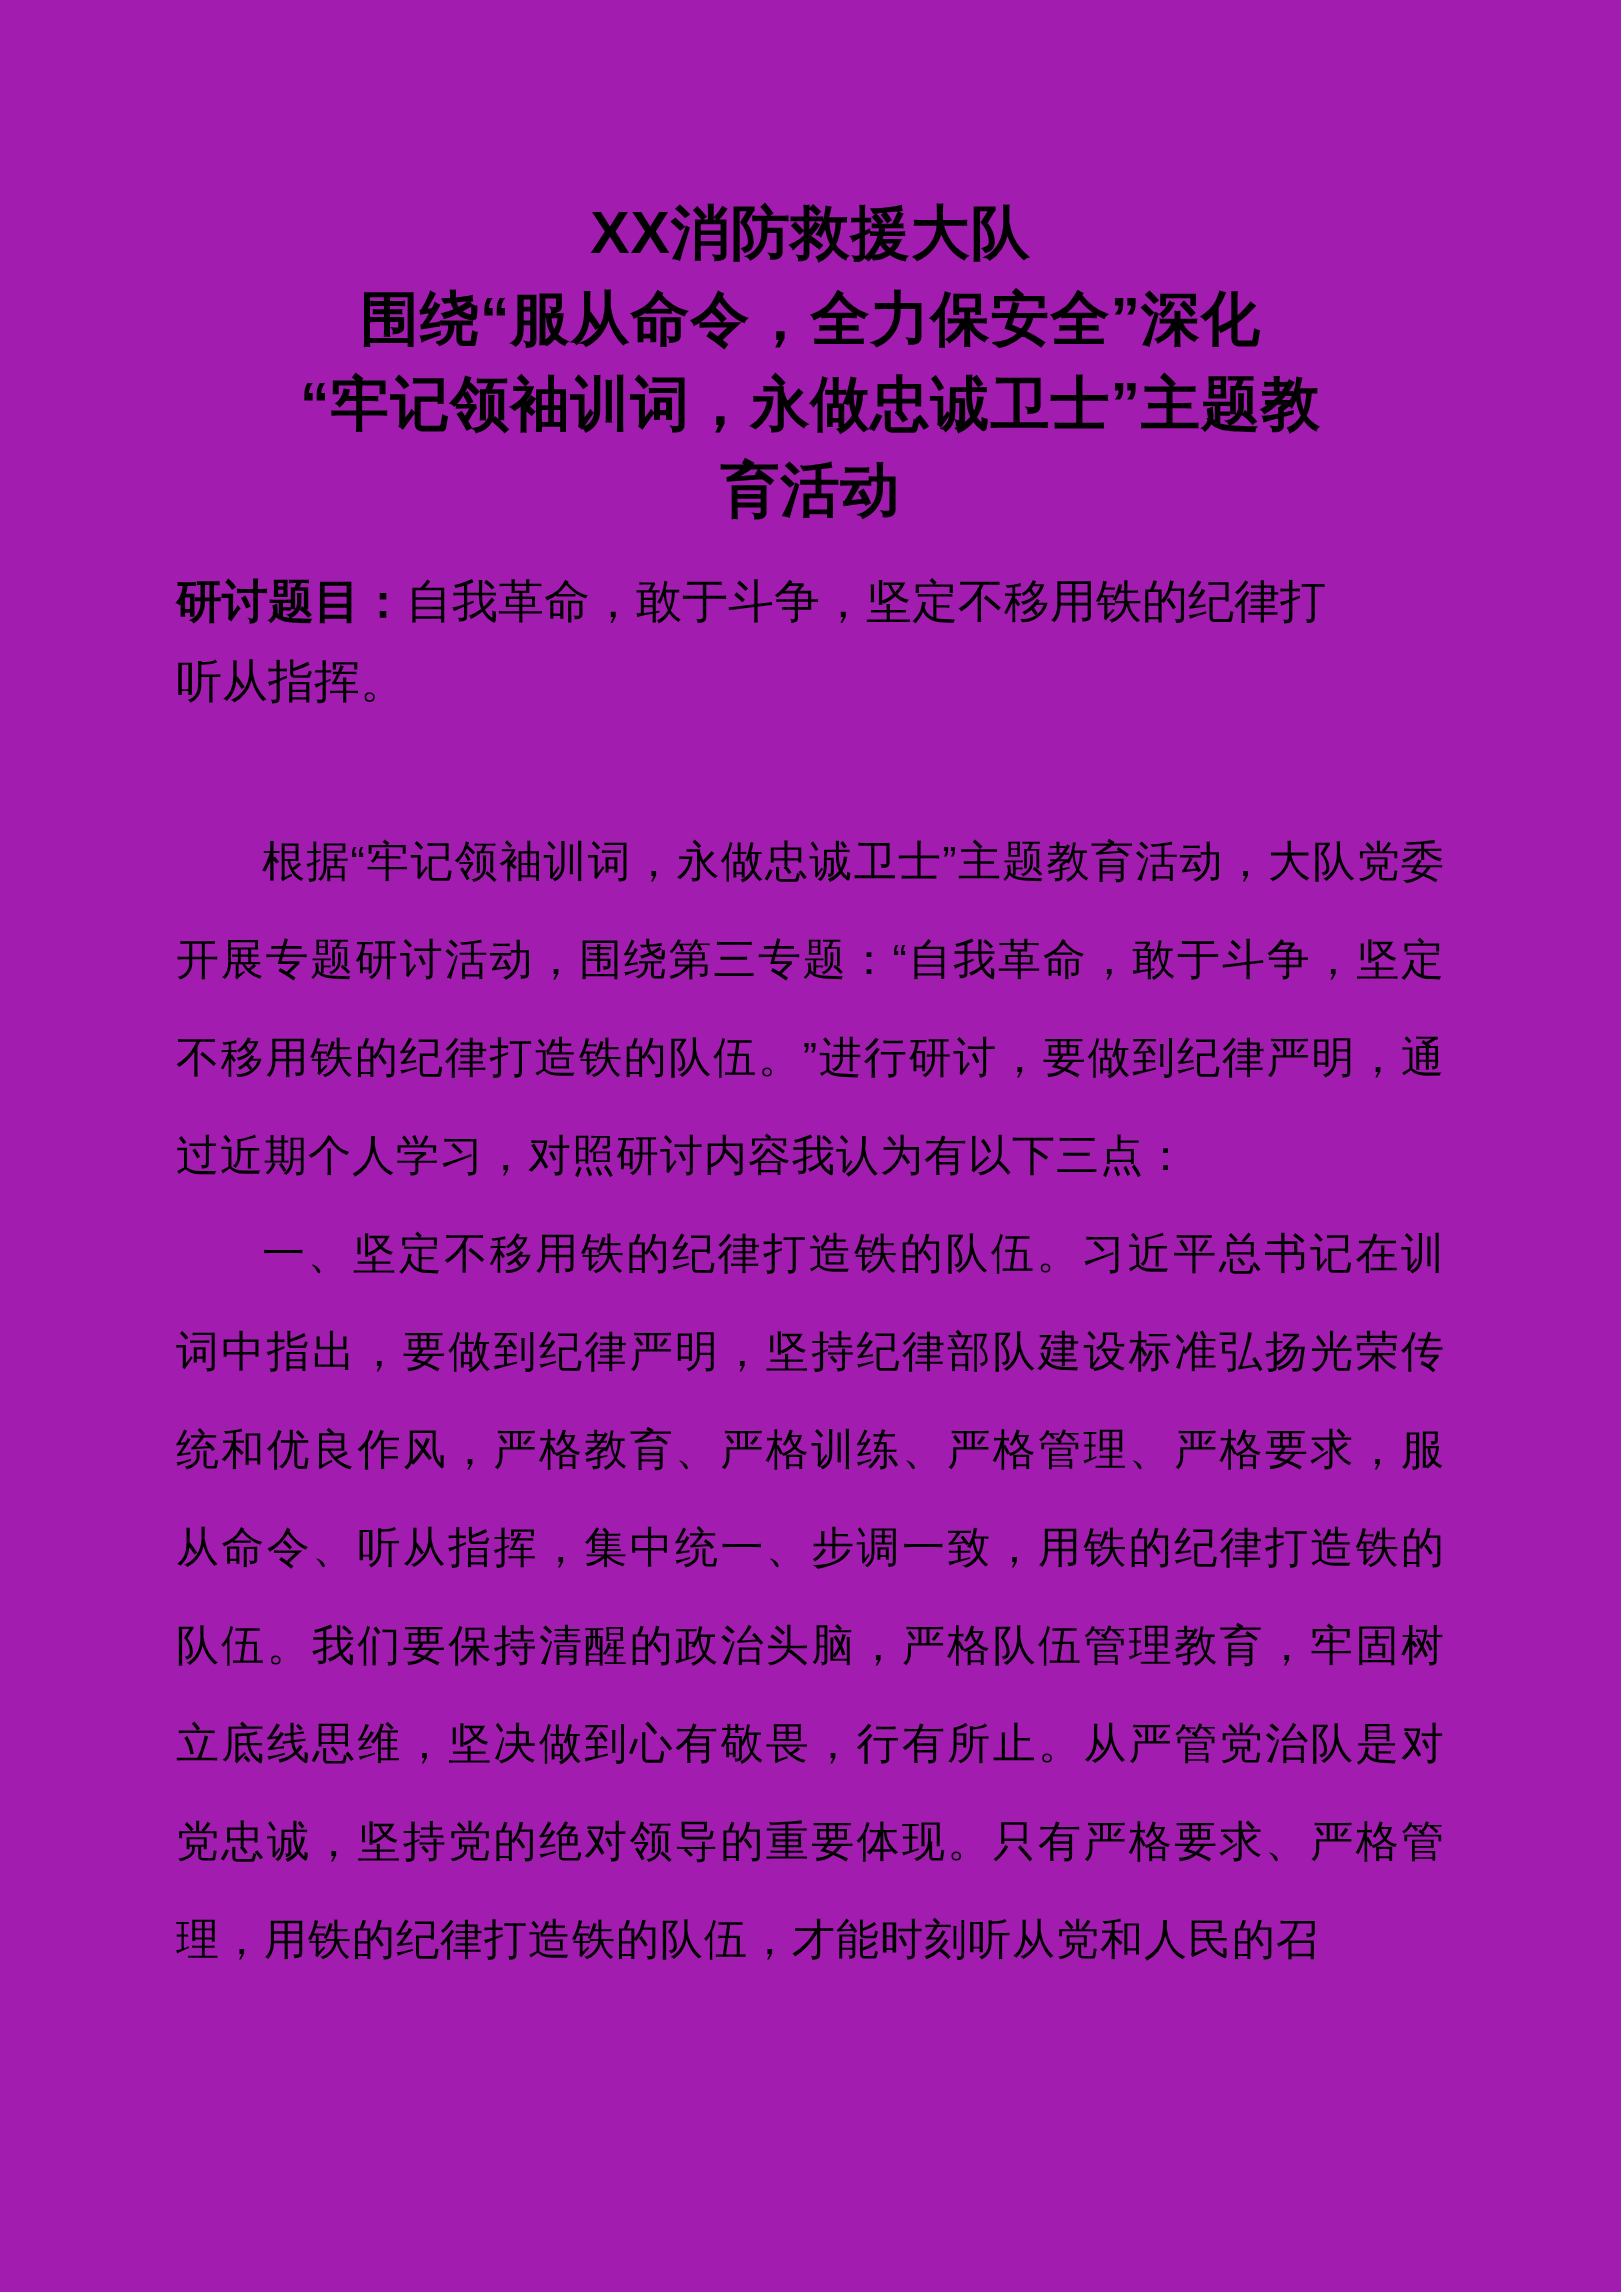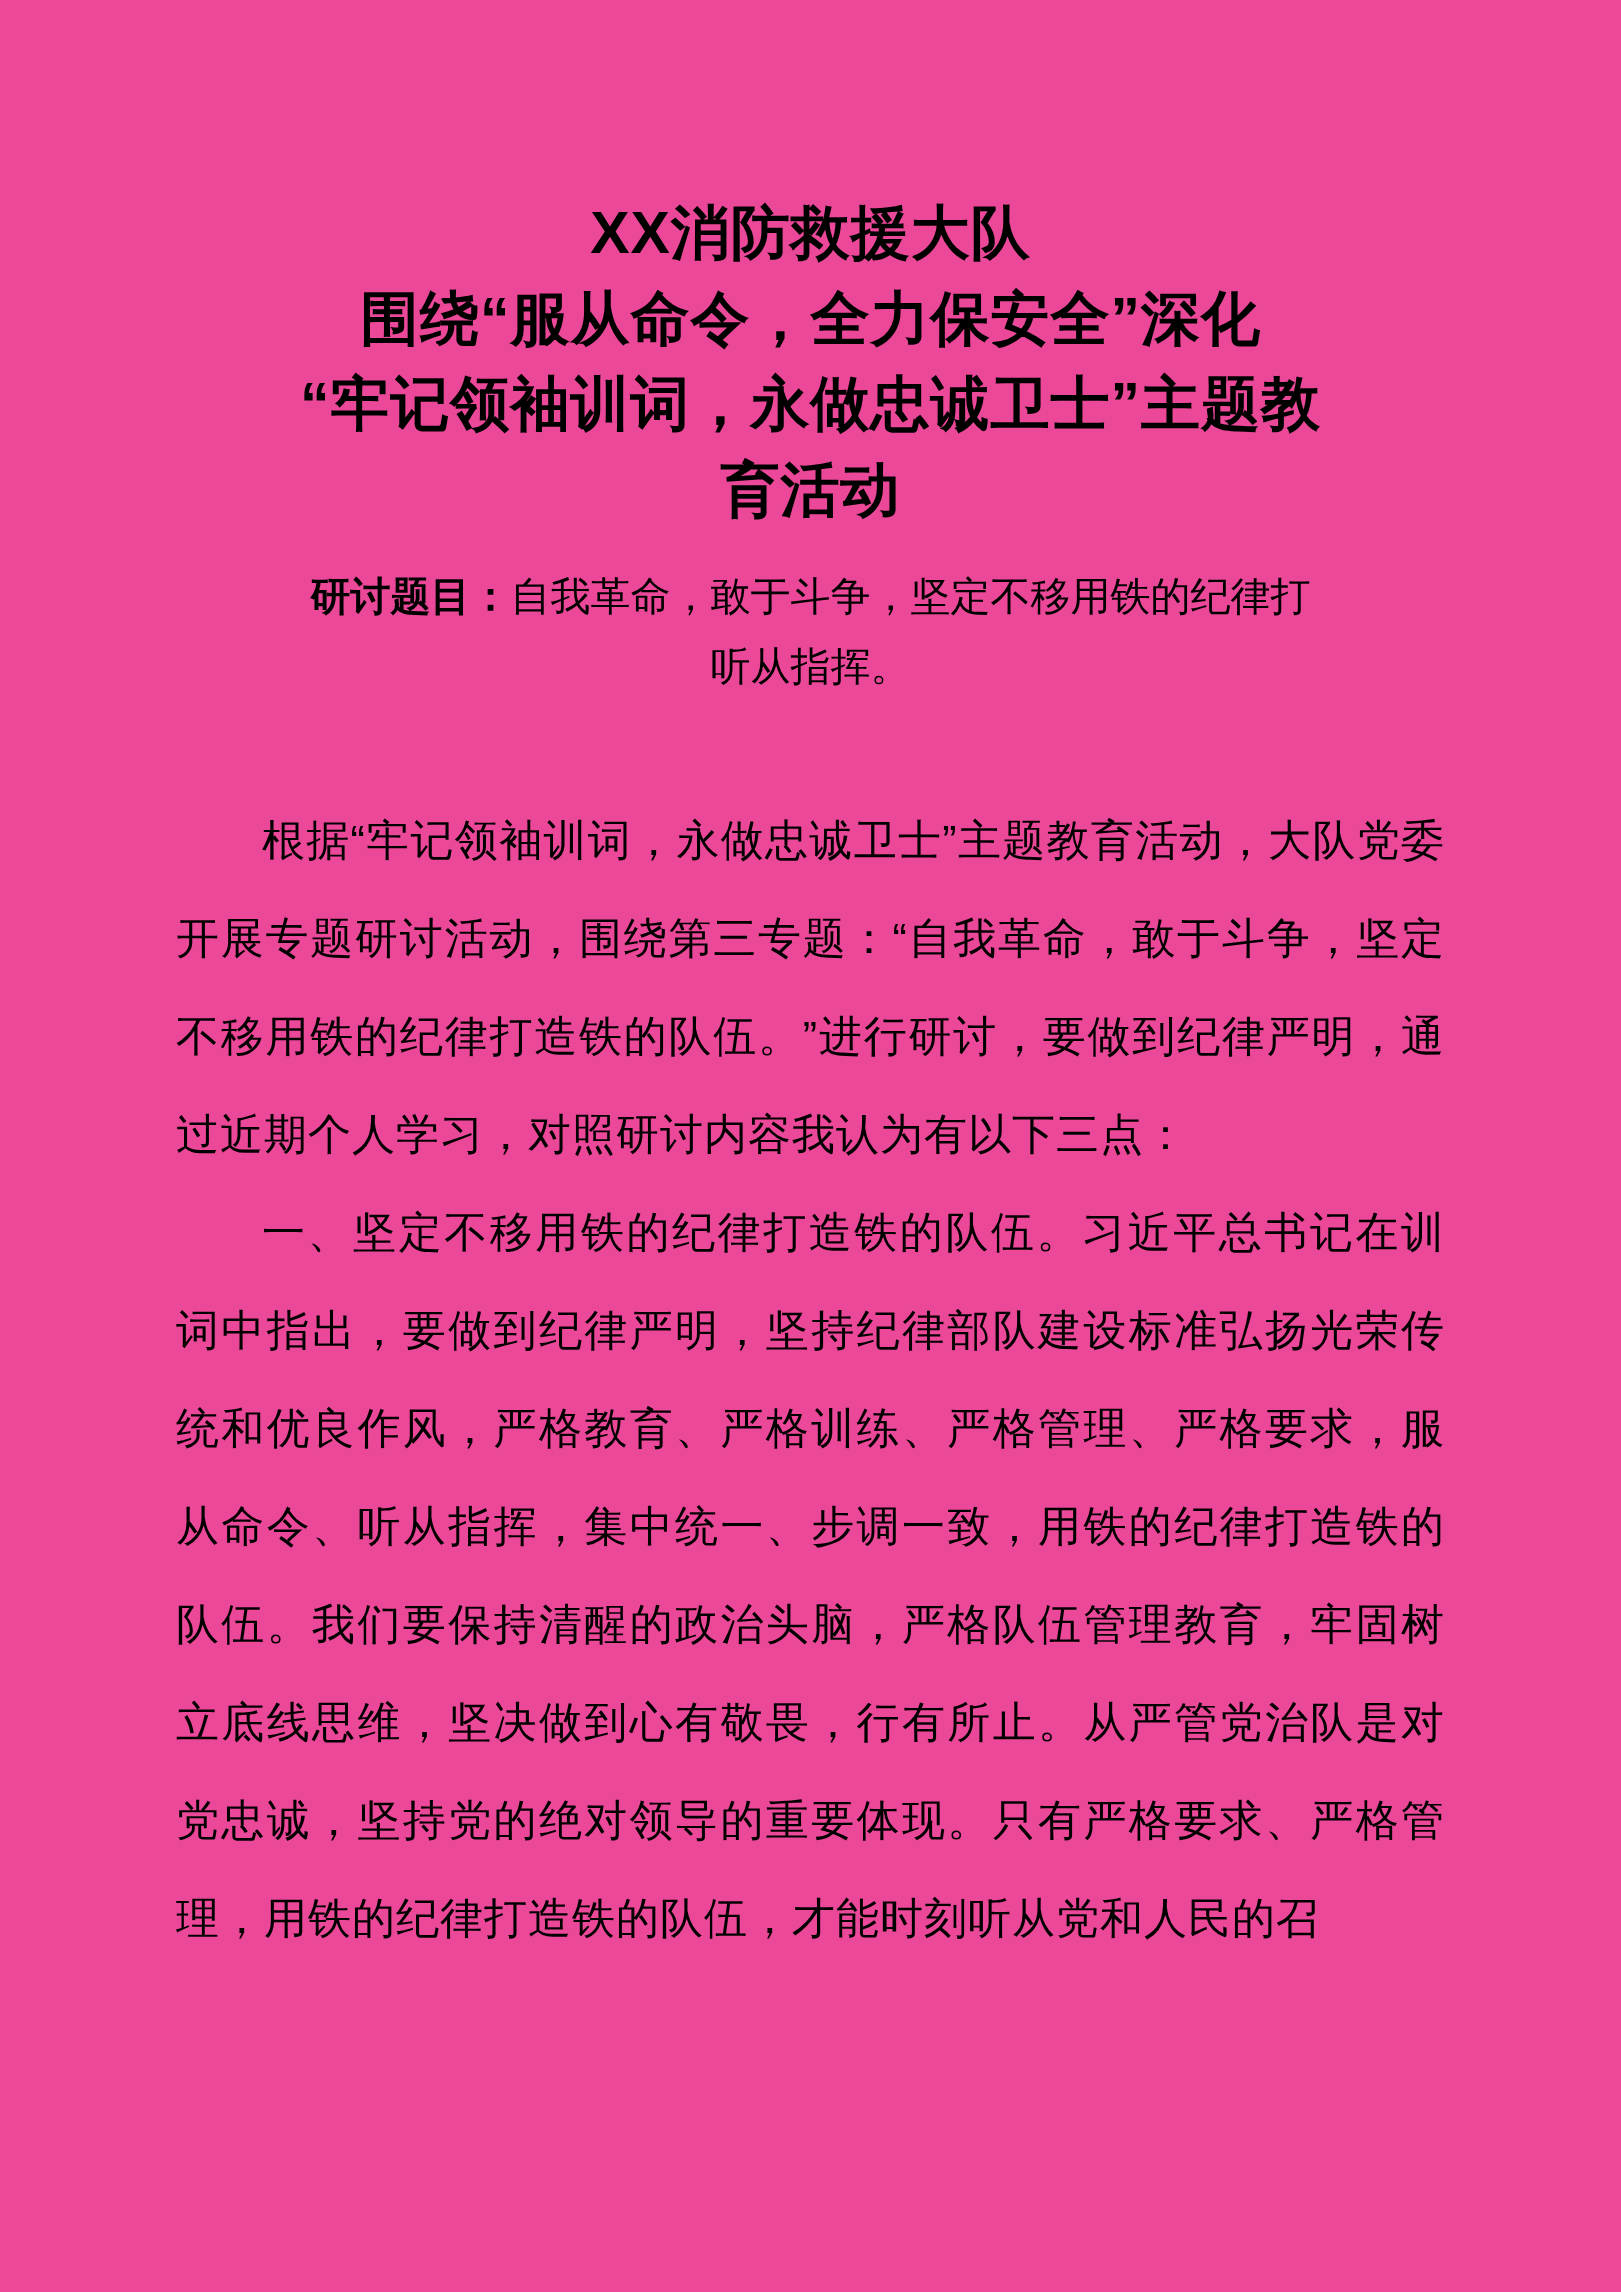--- a/index.html
+++ b/index.html
@@ -6,41 +6,41 @@
     margin: 0;
     padding: 0;
     background: #ffffff;
   }
   .page {
     position: relative;
     width: 1621px;
     height: 2293px;
     box-sizing: border-box;
     margin: 0 auto;
-    background: #ec4899;
+    background: #a21caf;
     color: #000000;
     padding: 191px 176px 0 176px;
     overflow: hidden;
     font-family: "Liberation Sans", sans-serif;
   }
   .title-block {
     text-align: center;
   }
   .title-line {
     font-size: 59px;
     font-weight: 700;
     line-height: 1.45;
     text-align: center;
     letter-spacing: 1px;
   }
   .topic {
     margin-top: 27.4px;
-    font-size: 40px;
+    font-size: 46px;
     line-height: 1.75;
-    text-align: center;
+    text-align: left;
   }
   .topic-label {
     font-weight: 700;
   }
   .doc-body {
     margin-top: 90px;
   }
   .doc-body p {
     margin: 0;
     font-size: 43px;

